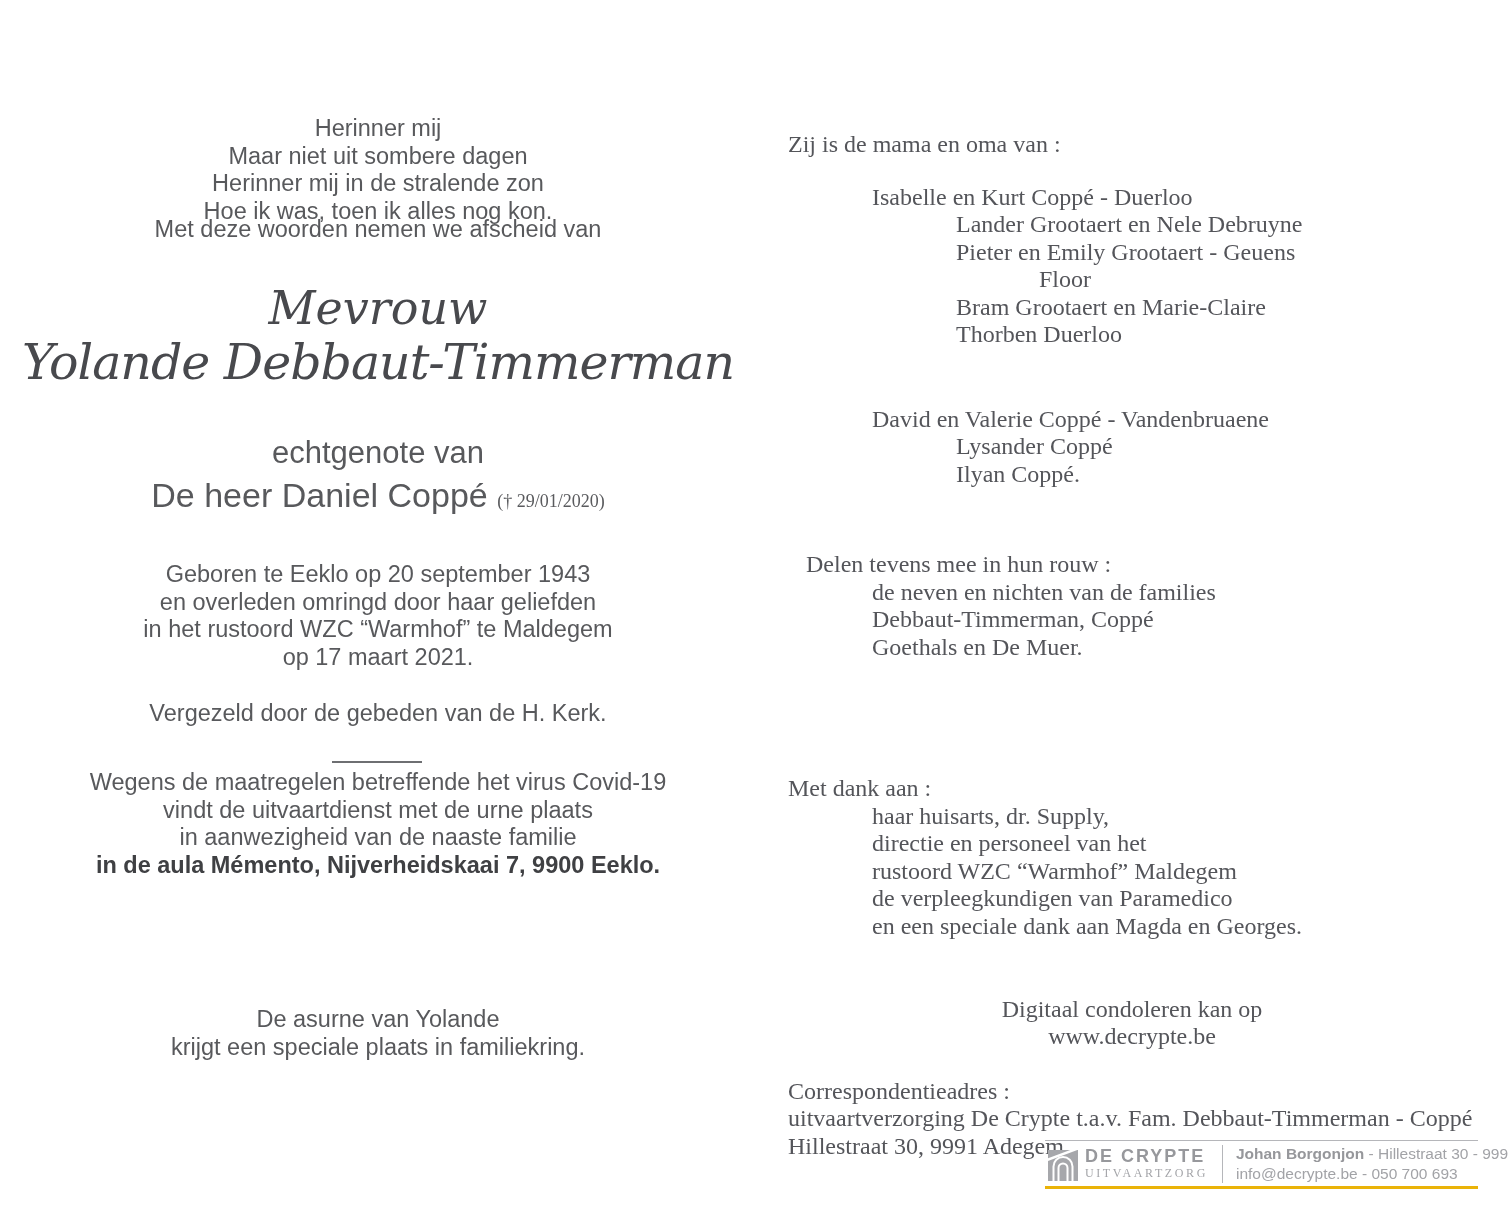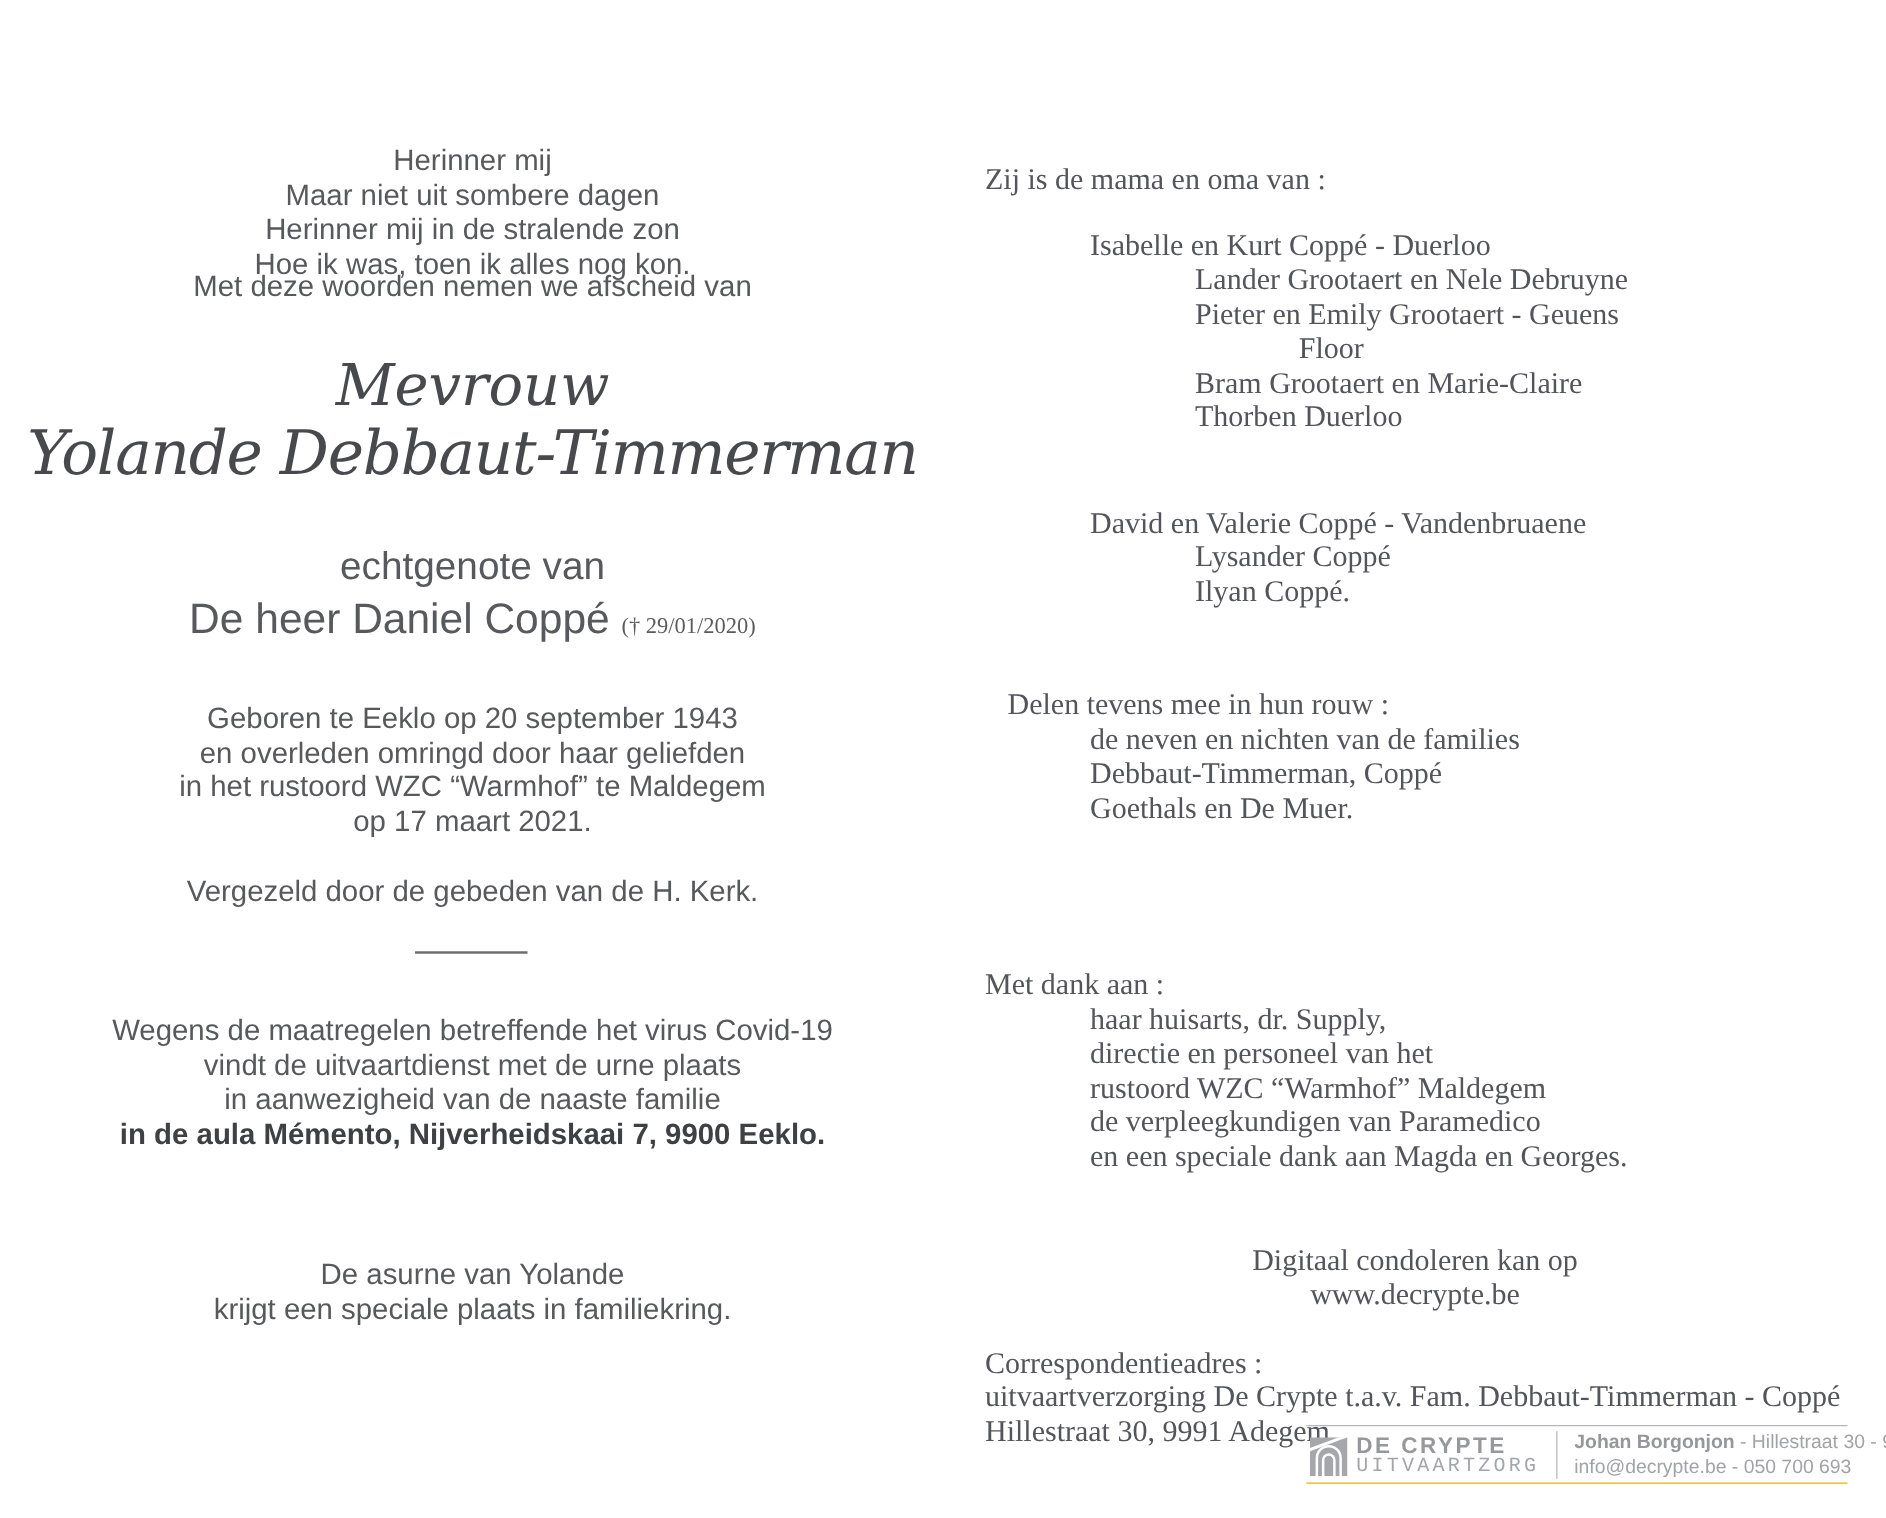--- a/index.html
+++ b/index.html
@@ -33,21 +33,21 @@
   }
 
   .life{top:561px;}
   .church{top:700px;}
 
   .divider{
     top:761px;left:332px;width:90px;height:0;
     border-top:2px solid #6e6f72;
   }
 
-  .covid{top:811px;text-align:center;}
+  .covid{top:769px;text-align:center;}
   .covid-bold{font-weight:bold;color:#3f4043;}
   .urn{top:1006px;}
 
   
   .serif{
     color:#54555a;font-size:24px;line-height:27.4px;
     font-family:"Liberation Serif","DejaVu Serif",serif;
   }
   .rcol{left:788px;width:700px;text-align:left;}
   .family-heading{top:131px;}
@@ -60,32 +60,32 @@
   .condolence{top:996px;left:788px;width:688px;text-align:center;}
   .correspondence{top:1078px;}
 
   .ind1{padding-left:84px;}
   .ind2{padding-left:168px;}
   .ind3{padding-left:251px;}
 
   
   .footer{
     left:1045px;top:1140px;width:433px;height:45px;
-    border-top:1px solid #b5b6ba;border-bottom:1px solid #eab308;
+    border-top:1px solid #b5b6ba;border-bottom:3px solid #eab308;
     display:flex;align-items:center;
   }
   .logo-icon{margin-left:3px;flex:0 0 auto;display:block;}
   .brand-text{margin-left:7px;flex:0 0 auto;}
   .brand-name{
     font-size:18px;font-weight:bold;letter-spacing:2px;color:#97989c;line-height:19px;
     font-family:"Liberation Sans",sans-serif;
   }
   .brand-subtitle{
-    font-size:16px;letter-spacing:2.6px;color:#a4a5a9;line-height:14px;
-    font-family:Liberation Mono, monospace;
+    font-size:12px;letter-spacing:2.6px;color:#a4a5a9;line-height:14px;
+    font-family:Liberation Serif, serif;
   }
   .footer-divider{
     width:1px;height:38px;background:#b5b6ba;margin-left:14px;flex:0 0 auto;
   }
   .contact{
     margin-left:13px;font-size:15.5px;line-height:19.5px;color:#a2a3a7;
     font-family:"Liberation Sans",sans-serif;white-space:nowrap;
   }
   .contact-name{font-weight:bold;color:#96979b;}
 </style>

